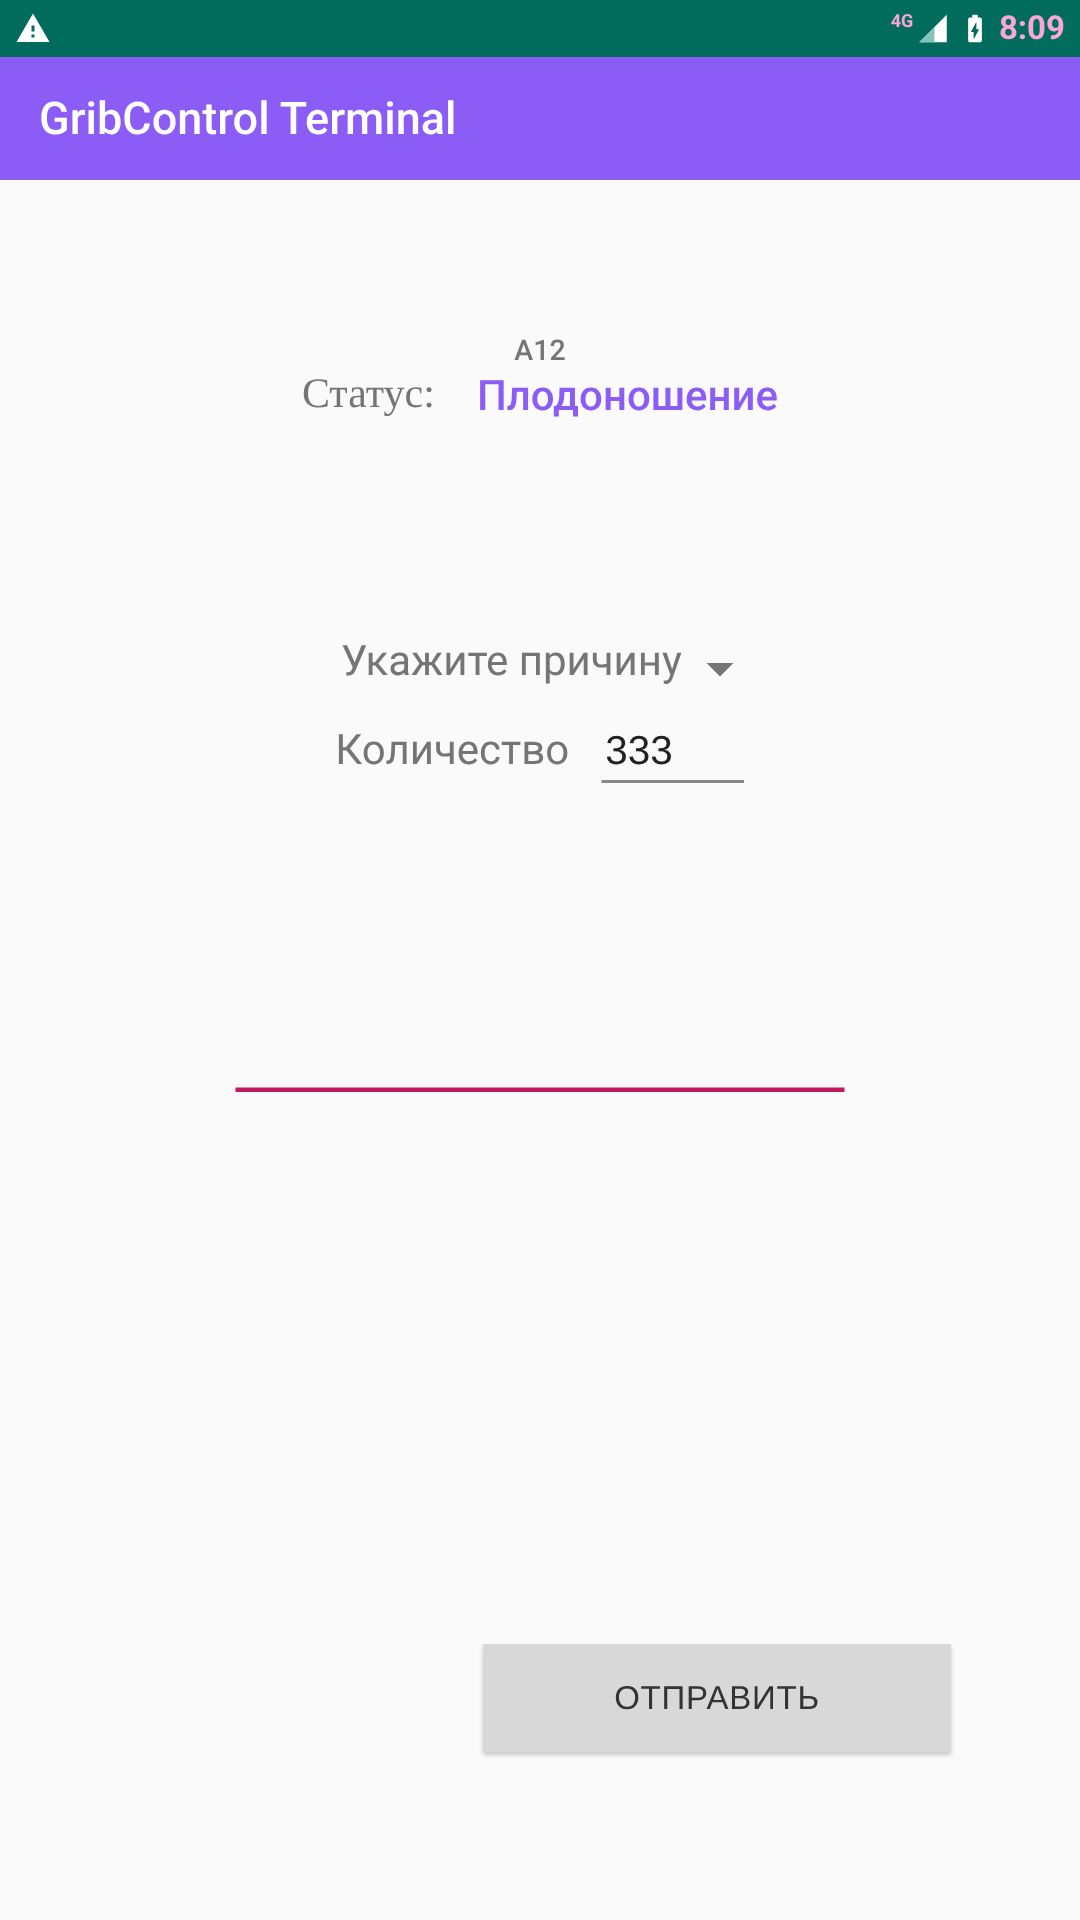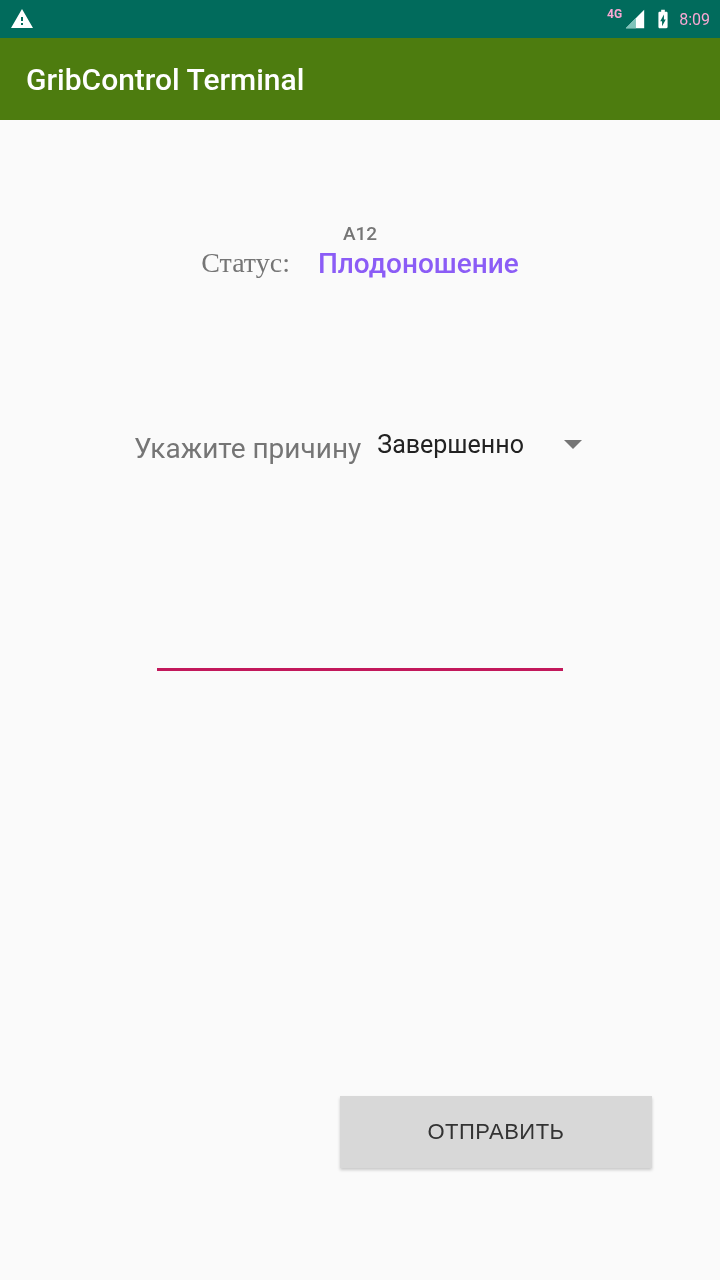--- a/index.html
+++ b/index.html
@@ -9,26 +9,26 @@
     height: 38px;
     background: #016b5c;
     display: flex;
     align-items: center;
     justify-content: space-between;
     padding: 0 10px;
     color: #f9a8d4;
   }
   .status-left { display: flex; align-items: center; }
   .status-right { display: flex; align-items: center; gap: 4px; }
-  .status-time { font-size: 16px; font-weight: 400; }
+  .status-time { font-size: 22px; font-weight: 700; }
   .status-icon { width: 24px; height: 24px; display: inline-flex; align-items: center; justify-content: center; }
   
   .app-bar {
     height: 82px;
-    background: #4d7c0f;
+    background: #8b5cf6;
     display: flex;
     align-items: center;
     padding: 0 26px;
   }
   .app-title { color: white; font-size: 30px; font-weight: 500; }
   
   .content { padding: 0 20px; }
   
   .info-block {
     margin-top: 102px;
@@ -76,21 +76,21 @@
     border: none;
     border-bottom: 3px solid #c2185b;
     background: transparent;
     font-size: 26px;
     padding: 8px 4px;
     outline: none;
   }
   
   .buttons {
     position: absolute;
-    right: 68px;
+    right: 86px;
     bottom: 112px;
     display: flex;
     flex-direction: column;
     gap: 52px;
   }
   .btn {
     width: 312px;
     height: 72px;
     background: #d8d8d8;
     border: none;
@@ -140,23 +140,26 @@
     <div class="info-status-row">
       <span class="info-status-label">Статус:</span>
       <span class="info-status-value">Плодоношение</span>
     </div>
   </div>
 
   <div class="form-block">
     <div class="form-row">
       <span class="form-label">Укажите причину</span>
       <div class="spinner">
-        <span>Завершенно</span>
         <span class="triangle-down"></span>
       </div>
+    </div>
+    <div class="qty-row">
+      <span class="form-label">Количество</span>
+      <input class="qty-input" value="333" style="">
     </div>
 
     <input class="underline-input" value="" style="">
   </div>
 </div>
 
 <div class="buttons">
   <button class="btn">ОТПРАВИТЬ</button>
 </div>
 

